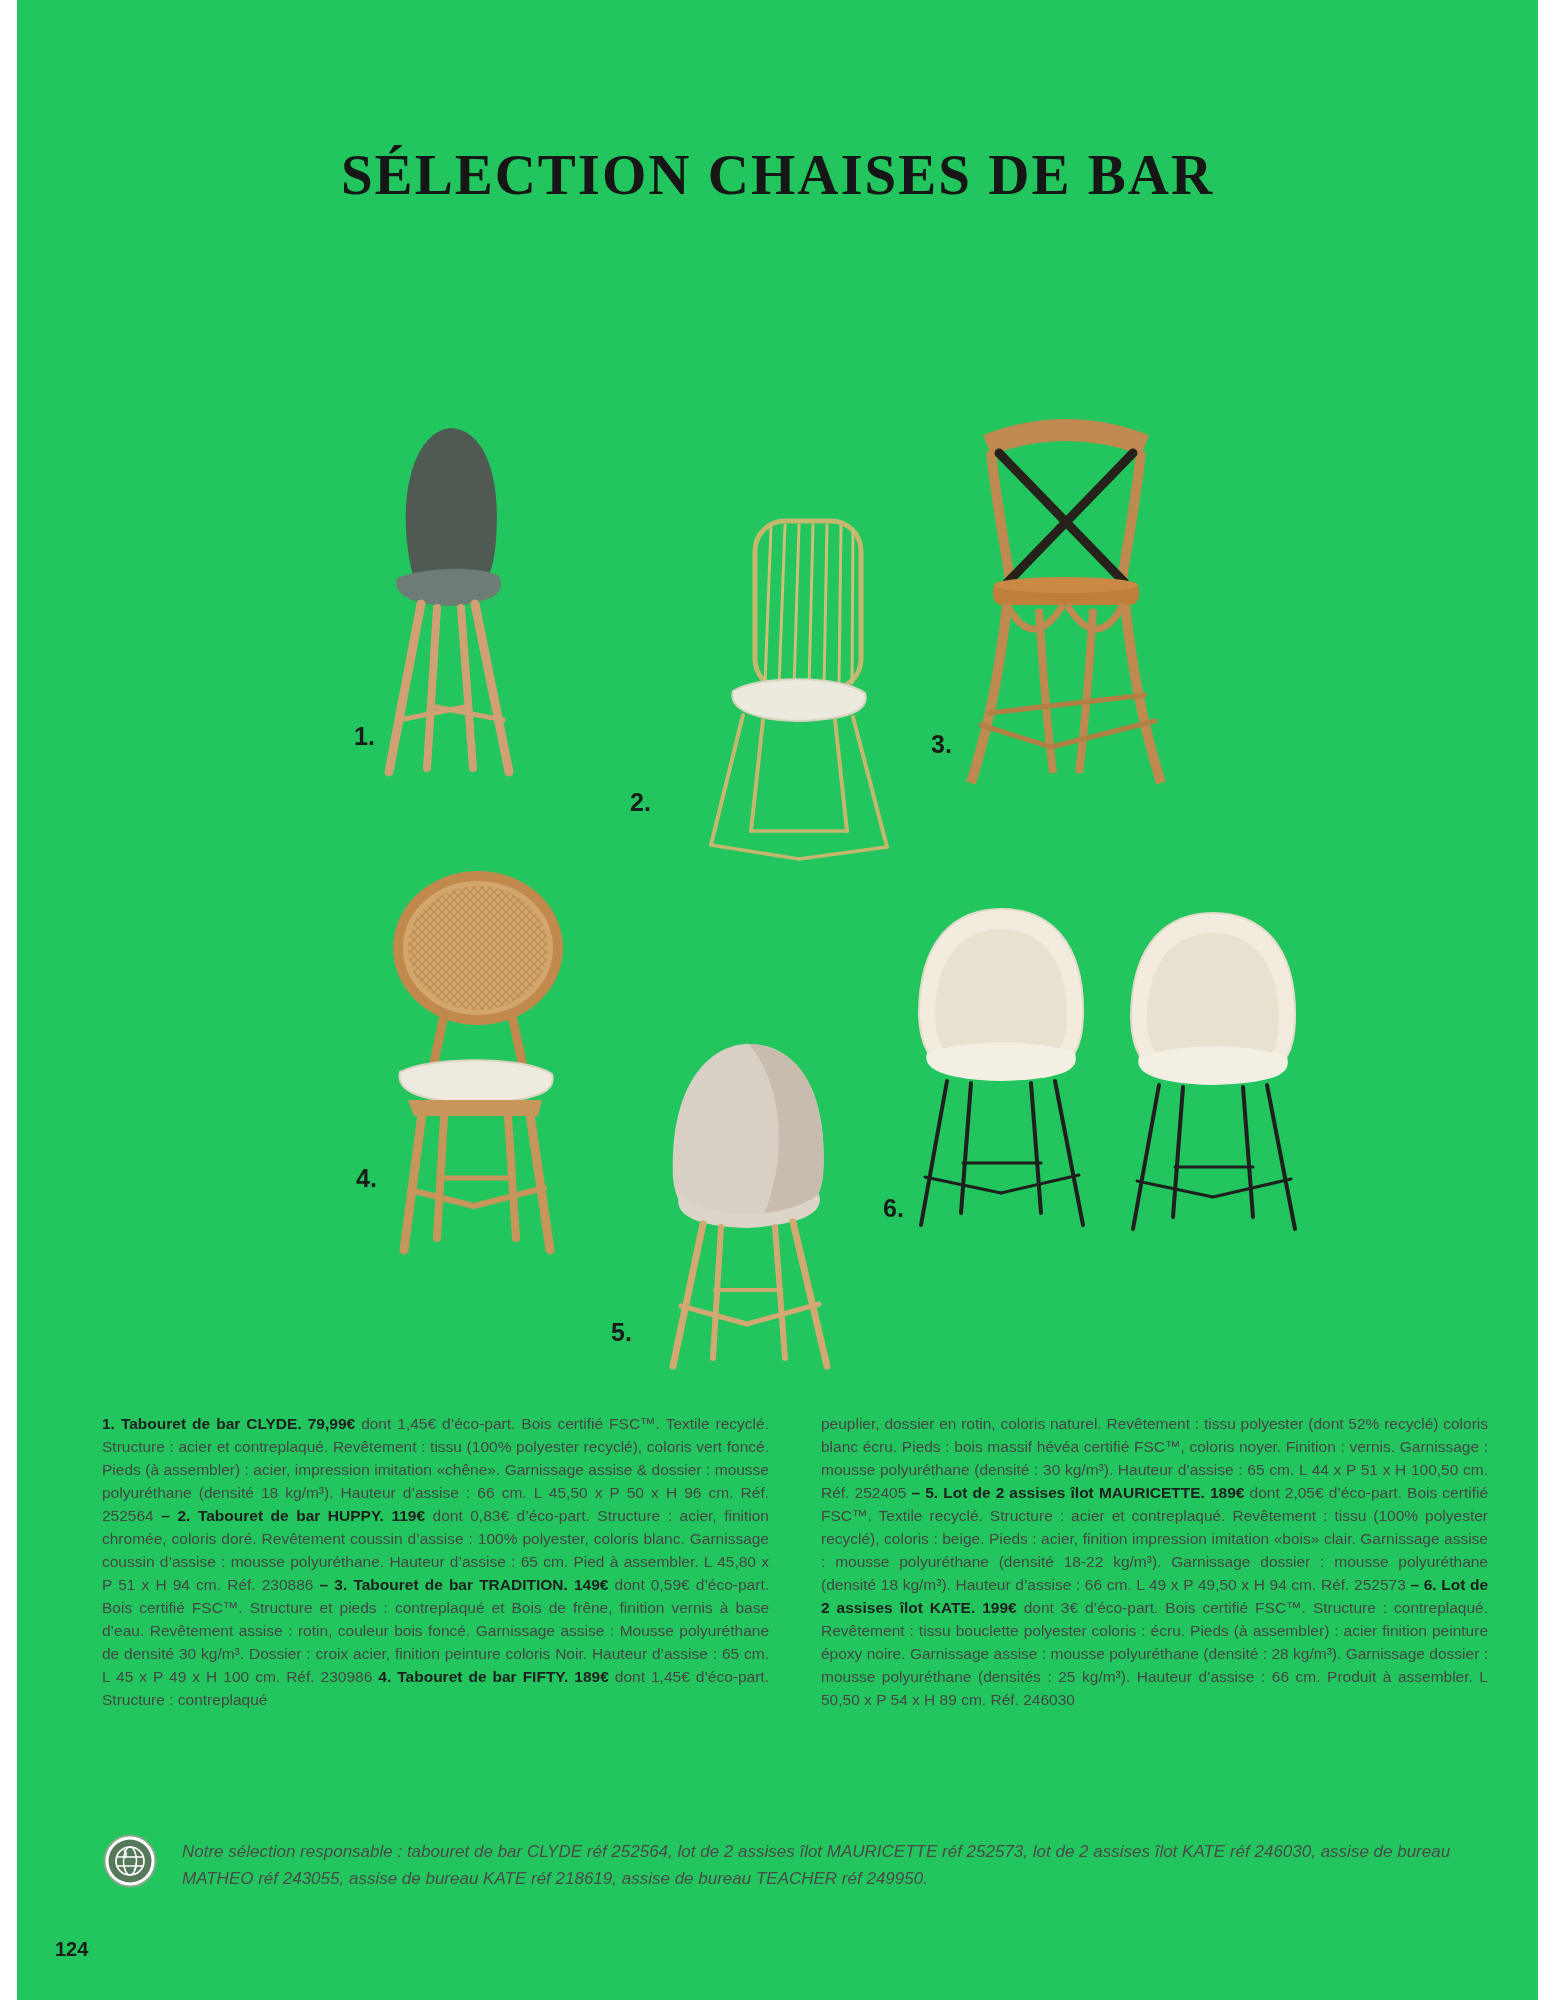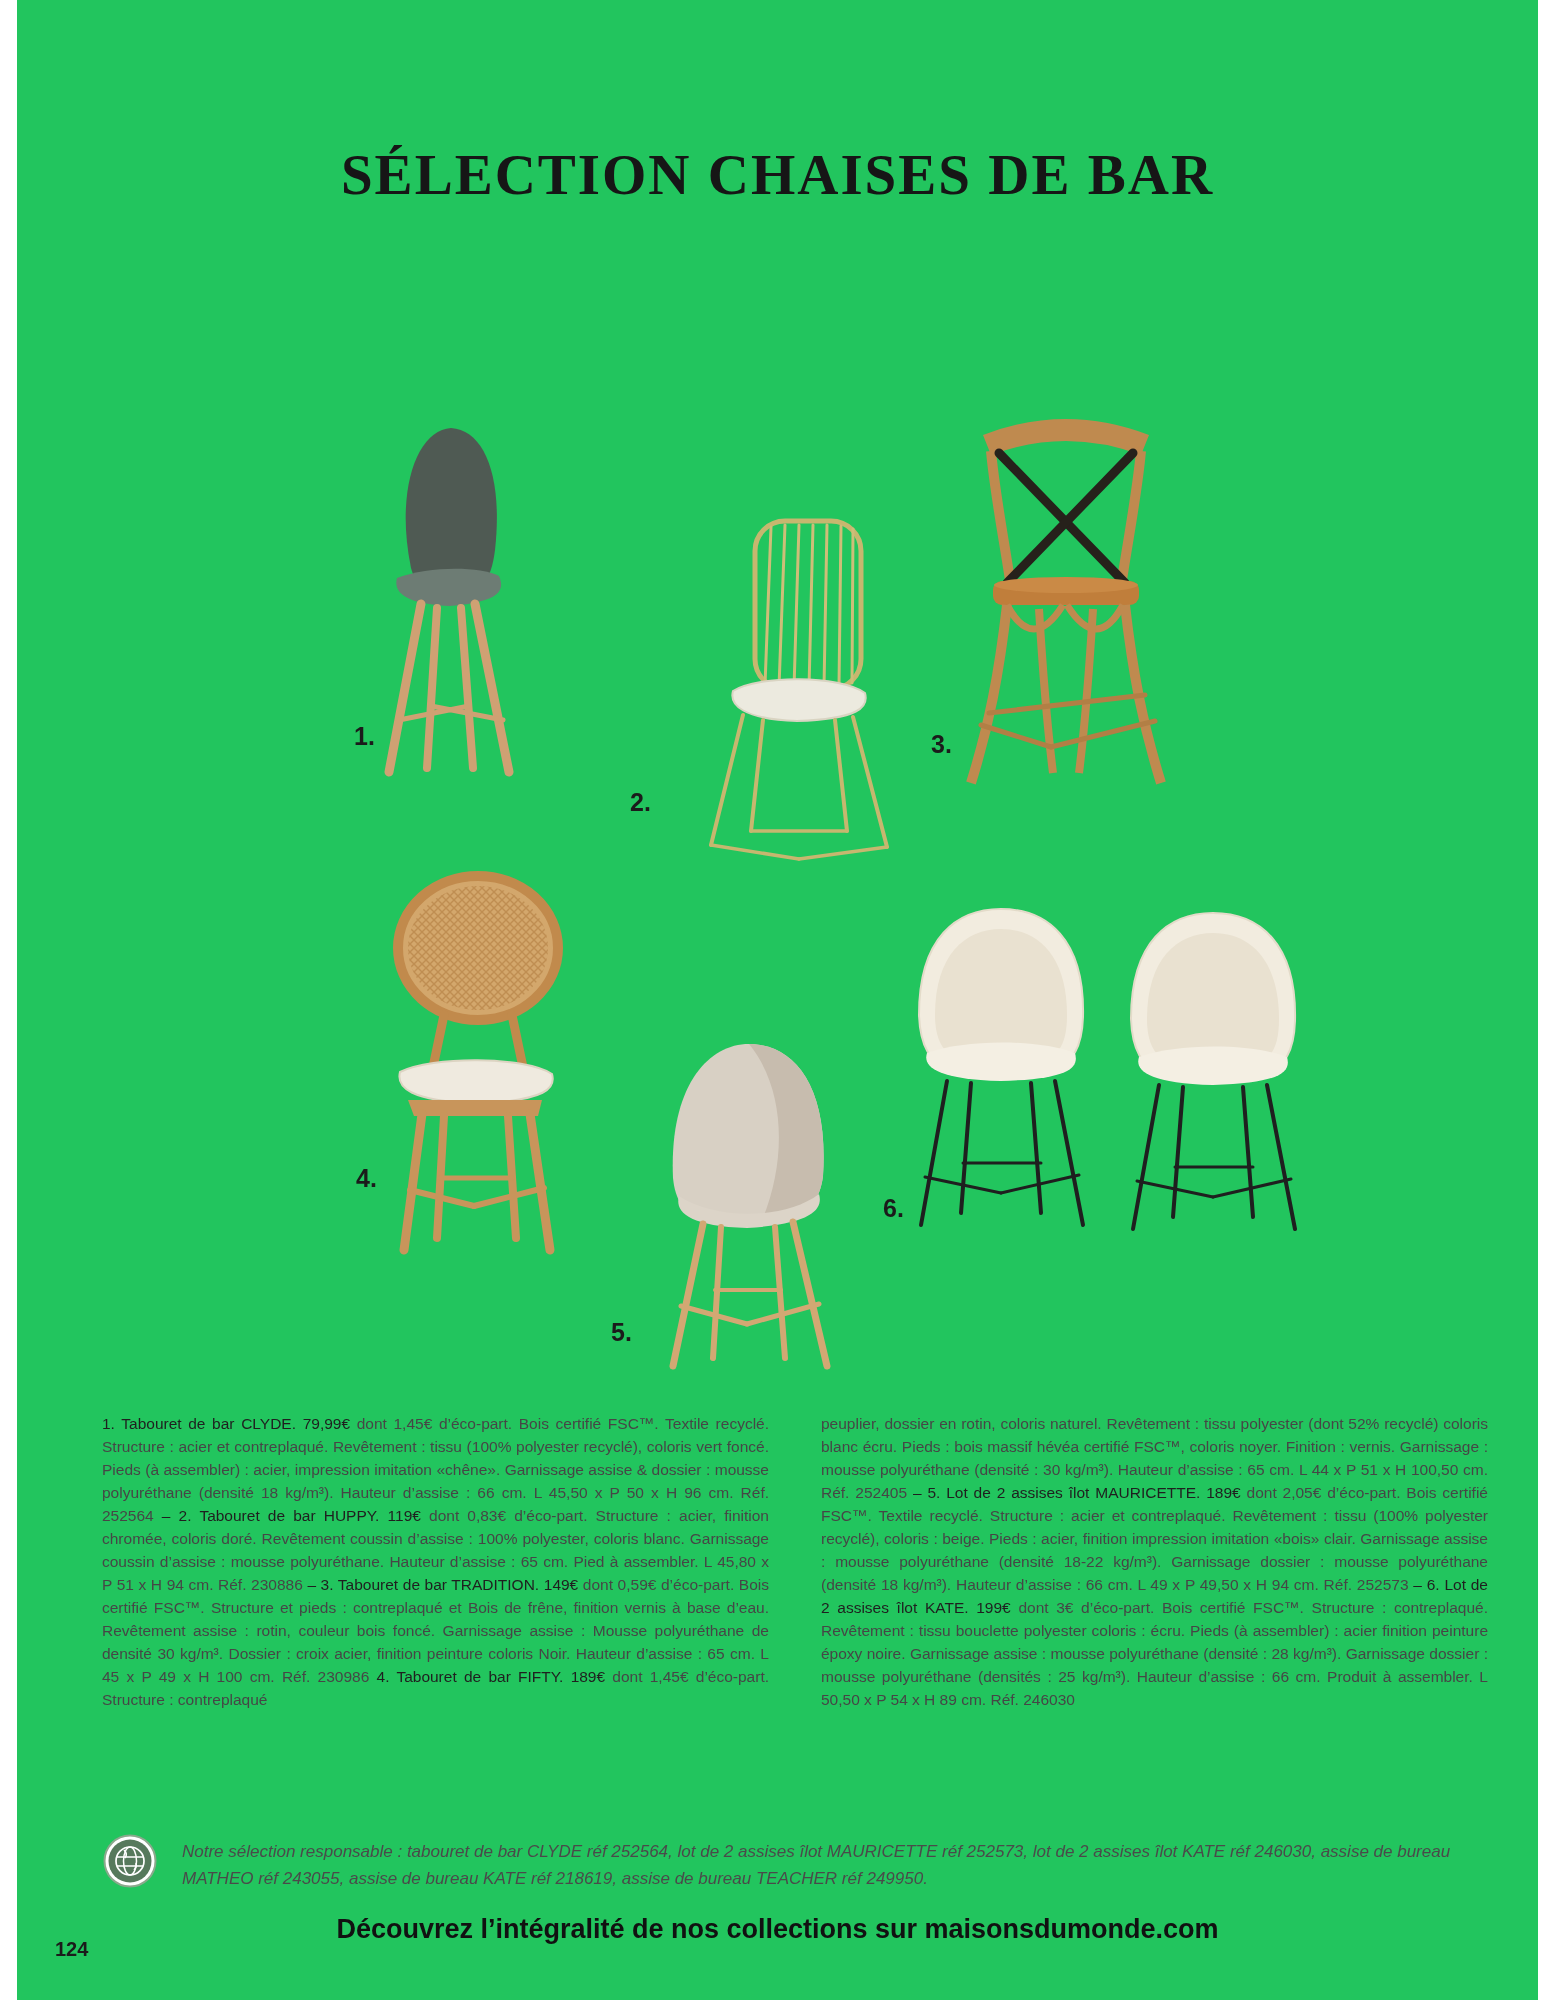--- a/index.html
+++ b/index.html
@@ -25,21 +25,21 @@
   .l5{left:594px;top:1318px;}
   .l6{left:866px;top:1194px;}
   .descriptions{
     position:absolute;left:85px;top:1412px;width:1386px;
     display:flex;gap:52px;
   }
   .descriptions p{
     margin:0;width:667px;font-size:15.5px;line-height:23px;
     text-align:justify;color:#464646;
   }
-  .descriptions strong{color:#1f1f1f;font-weight:400;}
+  .descriptions strong{color:#1f1f1f;font-weight:700;}
   .eco-row{
     position:absolute;left:86px;top:1834px;width:1400px;
     display:flex;align-items:flex-start;gap:25px;
   }
   .eco-icon{flex:0 0 54px;height:54px;display:block;}
   .eco-text{
     margin:4px 0 0 0;font-style:italic;font-size:17px;line-height:27px;
     color:#4a4a4a;width:1320px;
   }
   .footer{
@@ -208,16 +208,15 @@
         <circle cx="27" cy="27" r="21.5" fill="#56795c"></circle>
         <circle cx="27" cy="27" r="14" fill="none" stroke="#ffffff" stroke-width="1.7"></circle>
         <ellipse cx="27" cy="27" rx="6.5" ry="14" fill="none" stroke="#ffffff" stroke-width="1.5"></ellipse>
         <path d="M13.5,23 L40.5,23 M14,32 L40,32" stroke="#ffffff" stroke-width="1.5" fill="none"></path>
         <path d="M21,16 Q25,20 22,24 M31,36 Q34,33 33,29" stroke="#ffffff" stroke-width="1.6" fill="none"></path>
       </svg>
     </span>
     <p class="eco-text">Notre sélection responsable : tabouret de bar CLYDE réf 252564, lot de 2 assises îlot MAURICETTE réf 252573, lot de 2 assises îlot KATE réf 246030, assise de bureau MATHEO réf 243055, assise de bureau KATE réf 218619, assise de bureau TEACHER réf 249950.</p>
   </div>
 
-  <p class="footer">Découvrez l’intégralité de nos collections sur maisonsdumonde.com</p>
   <span class="page-number">124</span>
 
 </div>
 
 </body></html>

